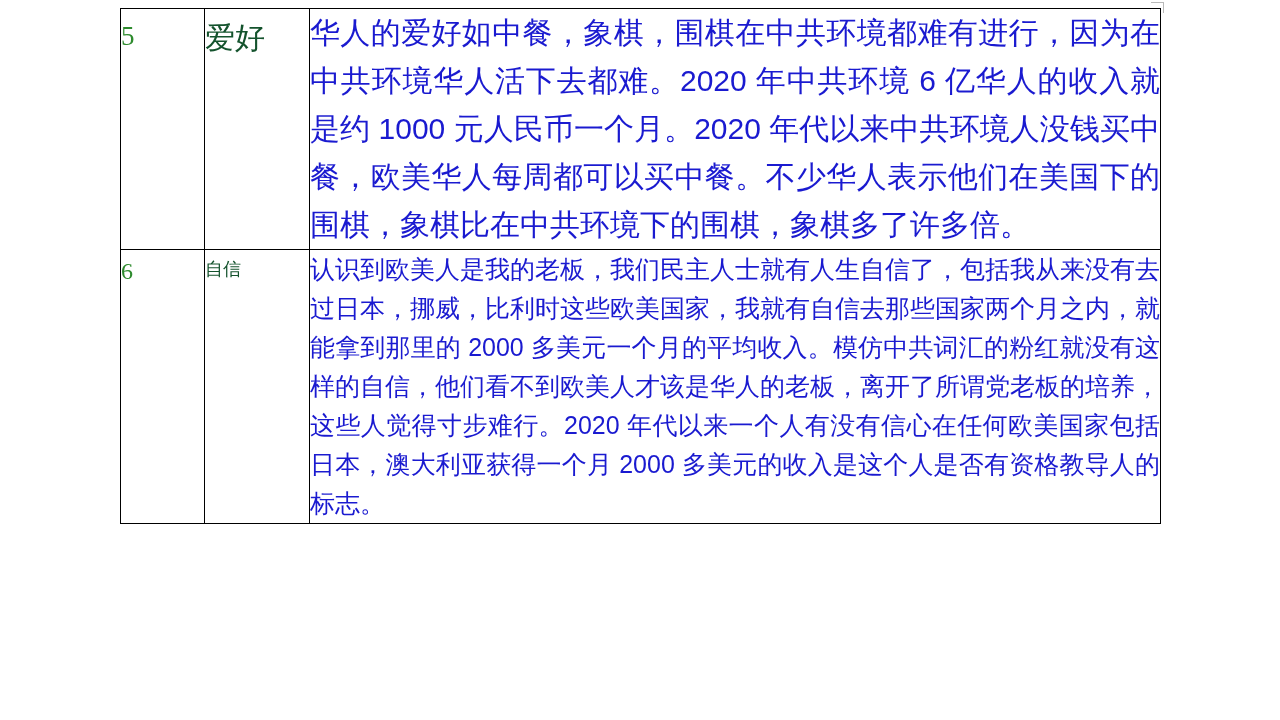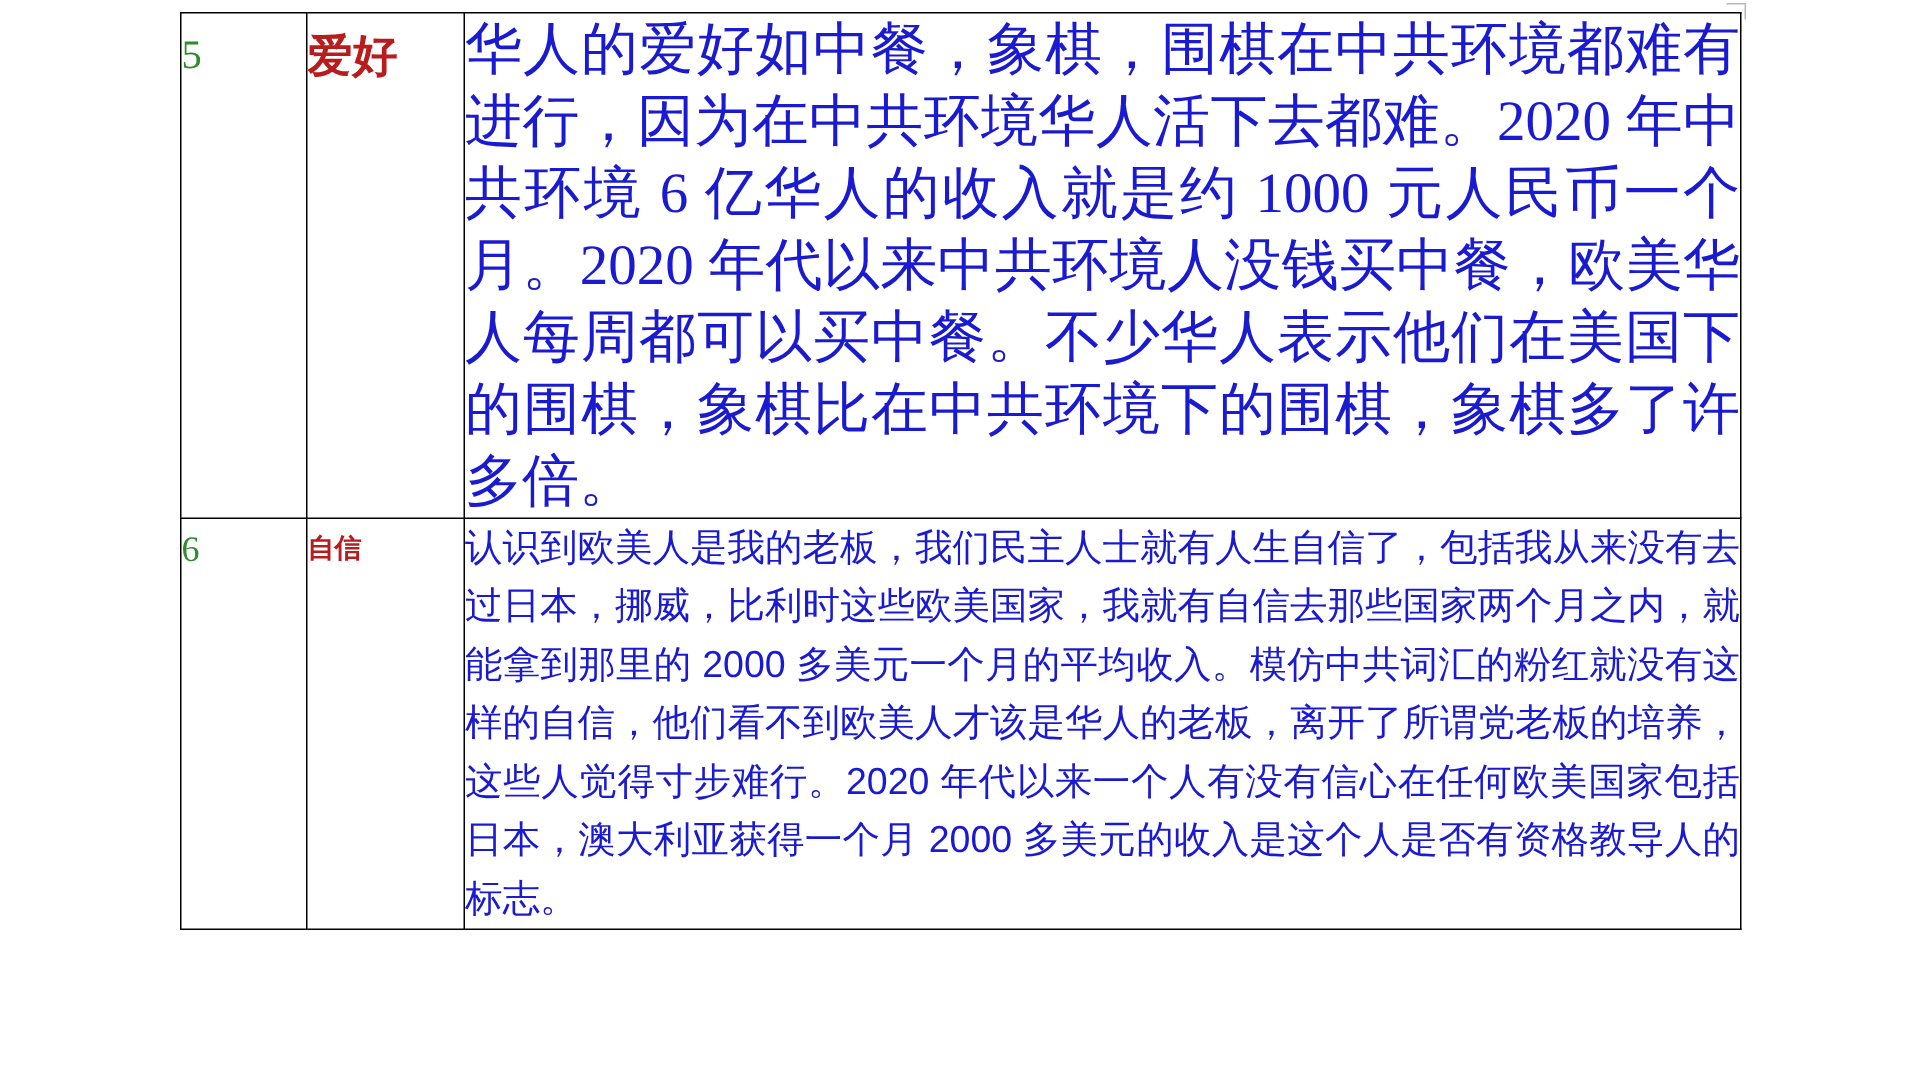--- a/index.html
+++ b/index.html
@@ -37,43 +37,41 @@
   .col-body { width: 851px; }
 
   .num-cell {
     color: #2e8b2e;
     font-size: 27px;
     line-height: 1.15;
     padding: 10px 0 0 8px;
     font-family: "Liberation Serif", serif;
   }
   .topic-cell {
-    color: #b91c1c;
+    color: #14532d;
     font-size: 27px;
     line-height: 1.15;
     padding: 10px 0 0 8px;
     font-family: "Liberation Sans", sans-serif;
-    font-weight: bold;
   }
   .body-cell {
     color: #1a1ad0;
     font-family: "Liberation Sans", sans-serif;
     padding: 6px 8px 6px 10px;
   }
 
   
   .row-large .num-cell { font-size: 27px; padding-top: 12px; }
   .row-large .topic-cell { font-size: 30px; padding-top: 12px; }
   .row-large .body-cell {
-    font-size: 38px;
+    font-size: 30px;
     line-height: 48px;
     letter-spacing: 0px;
     text-align: justify;
     text-justify: inter-character;
-    font-family: Liberation Serif, serif;
   }
 
   
   .row-small .num-cell { font-size: 24px; padding-top: 8px; }
   .row-small .topic-cell { font-size: 18px; padding-top: 9px; }
   .row-small .body-cell {
     font-size: 25px;
     line-height: 39px;
     text-align: justify;
     text-justify: inter-character;

